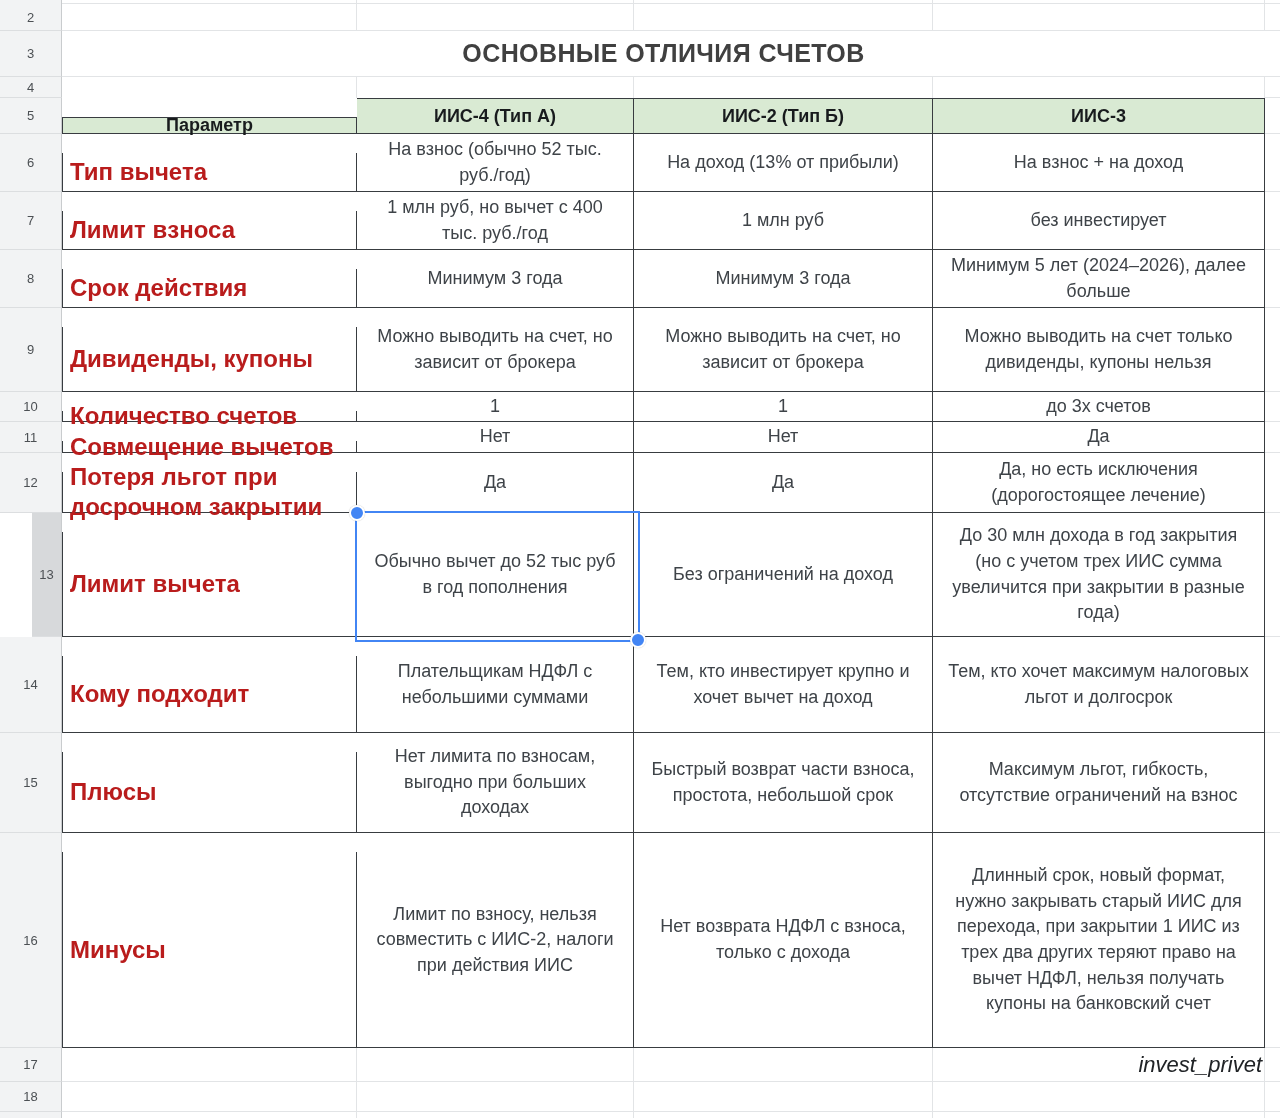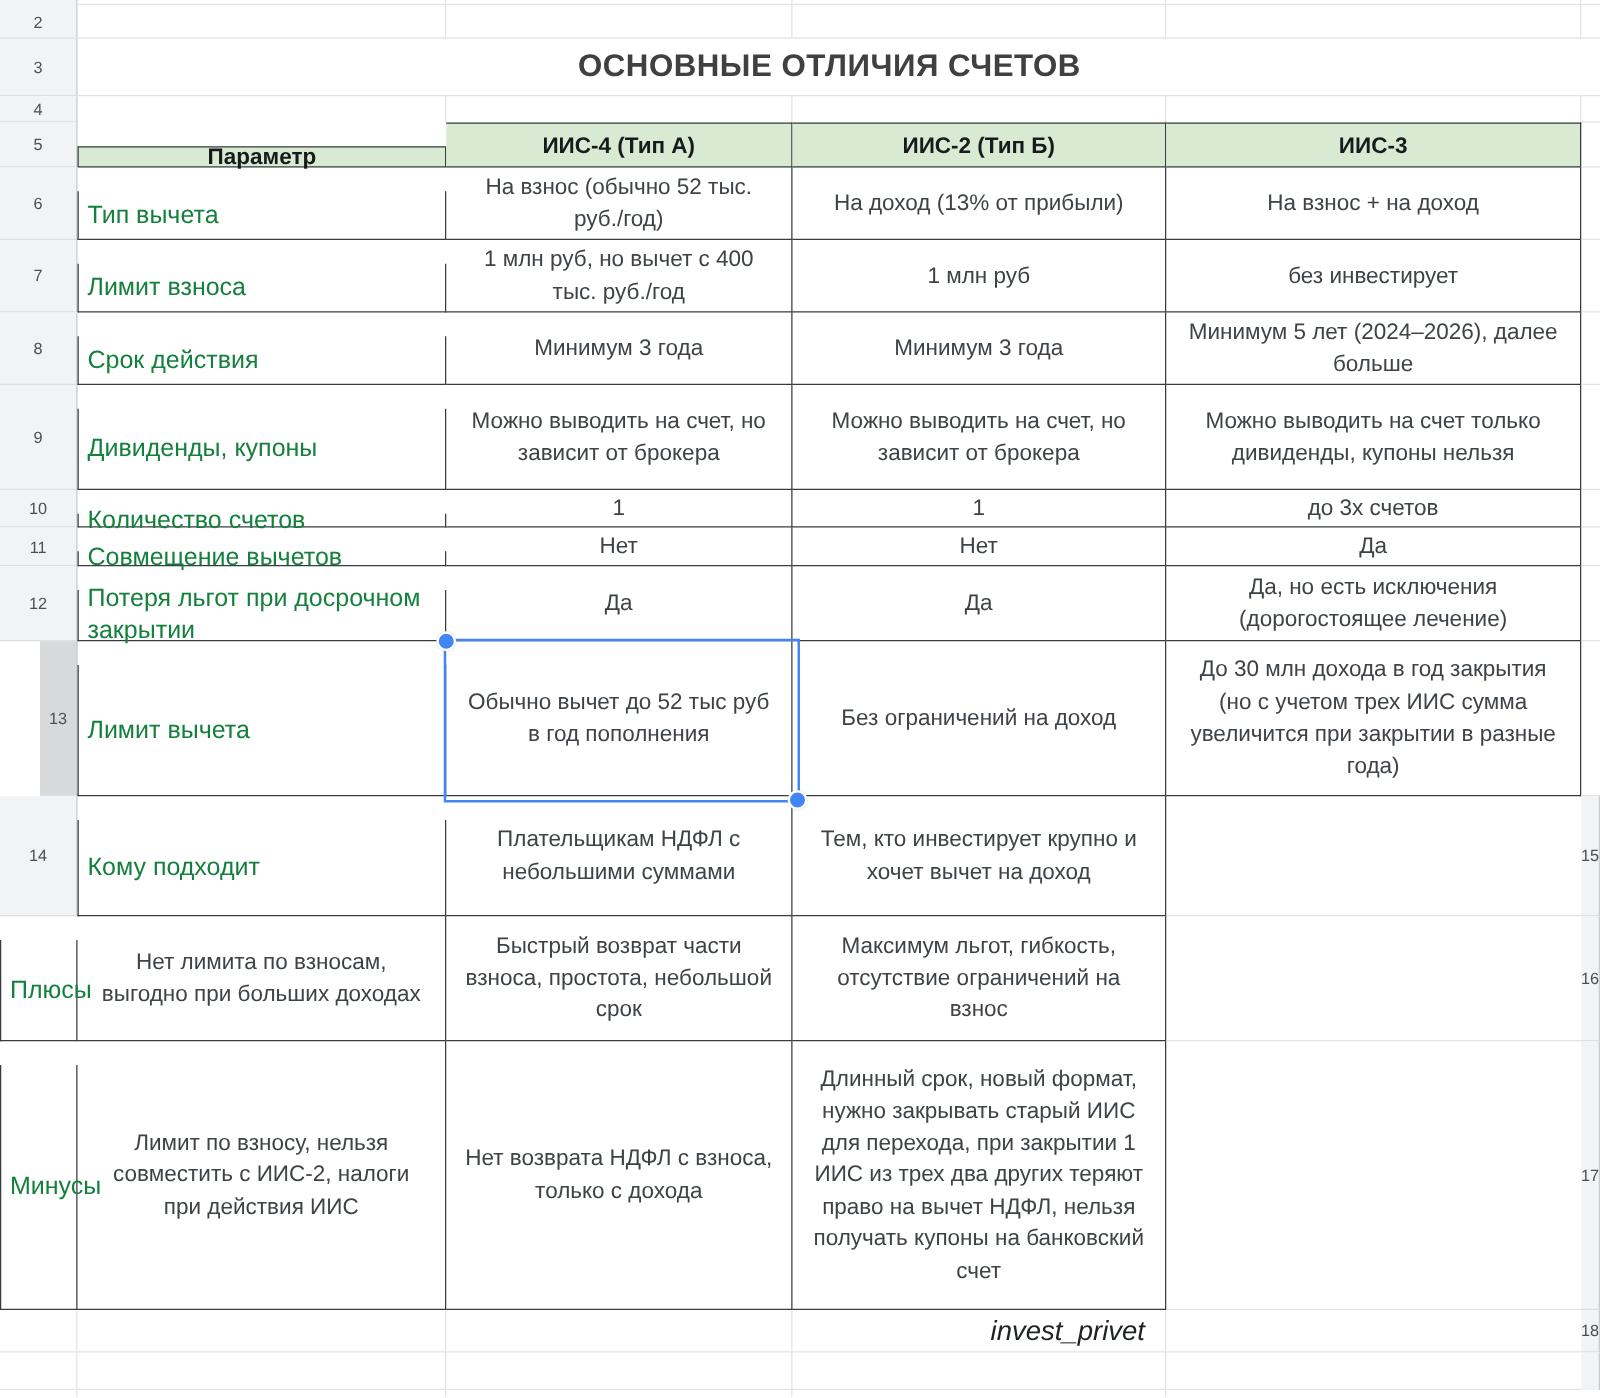--- a/index.html
+++ b/index.html
@@ -54,35 +54,35 @@
     display:flex;align-items:center;justify-content:center;
     font-size:18px;font-weight:700;color:#181b1d;
   }
   .bl{border-left:1px solid var(--table-border);margin-top:19px;}
   
   .param{
     border-right:1px solid var(--table-border);
     border-bottom:1px solid var(--table-border);
     display:flex;align-items:center;
     padding:0 6px 0 7px;
-    font-size:20px;font-weight:400;color:#15803d;line-height:1.25;
+    font-size:24px;font-weight:700;color:#b91c1c;line-height:1.25;
   }
   .val{
     border-right:1px solid var(--table-border);
     border-bottom:1px solid var(--table-border);
     display:flex;align-items:center;justify-content:center;
     text-align:center;padding:2px 13px;
     font-size:18px;color:#3e4348;line-height:1.42;
   }
   
   .sig{
     border-right:1px solid var(--grid-line);
     border-bottom:1px solid var(--grid-line);
     display:flex;align-items:center;justify-content:flex-end;
-    padding-right:16px;
+    padding-right:2px;
     font-size:22px;font-style:italic;color:#202326;
   }
   
   .sel-overlay{
     position:absolute;left:355px;top:511px;width:281px;height:127px;
     border:2px solid var(--selection);
   }
   .handle{
     position:absolute;width:12px;height:12px;border-radius:50%;
     background:var(--selection);border:2px solid #ffffff;
@@ -182,20 +182,21 @@
     <div class="param bl">Лимит вычета</div>
     <div class="val">Обычно вычет до 52 тыс руб в год пополнения</div>
     <div class="val">Без ограничений на доход</div>
     <div class="val">До 30 млн дохода в год закрытия (но с учетом трех ИИС сумма увеличится при закрытии в разные года)</div>
     <div class="sv"></div>
 
     <div class="gut">14</div>
     <div class="param bl">Кому подходит</div>
     <div class="val">Плательщикам НДФЛ с небольшими суммами</div>
     <div class="val">Тем, кто инвестирует крупно и хочет вычет на доход</div>
+    <div class="val">Тем, кто хочет максимум налоговых льгот и долгосрок</div>
     <div class="sv"></div>
 
     <div class="gut">15</div>
     <div class="param bl">Плюсы</div>
     <div class="val">Нет лимита по взносам, выгодно при больших доходах</div>
     <div class="val">Быстрый возврат части взноса, простота, небольшой срок</div>
     <div class="val">Максимум льгот, гибкость, отсутствие ограничений на взнос</div>
     <div class="sv"></div>
 
     <div class="gut">16</div>

